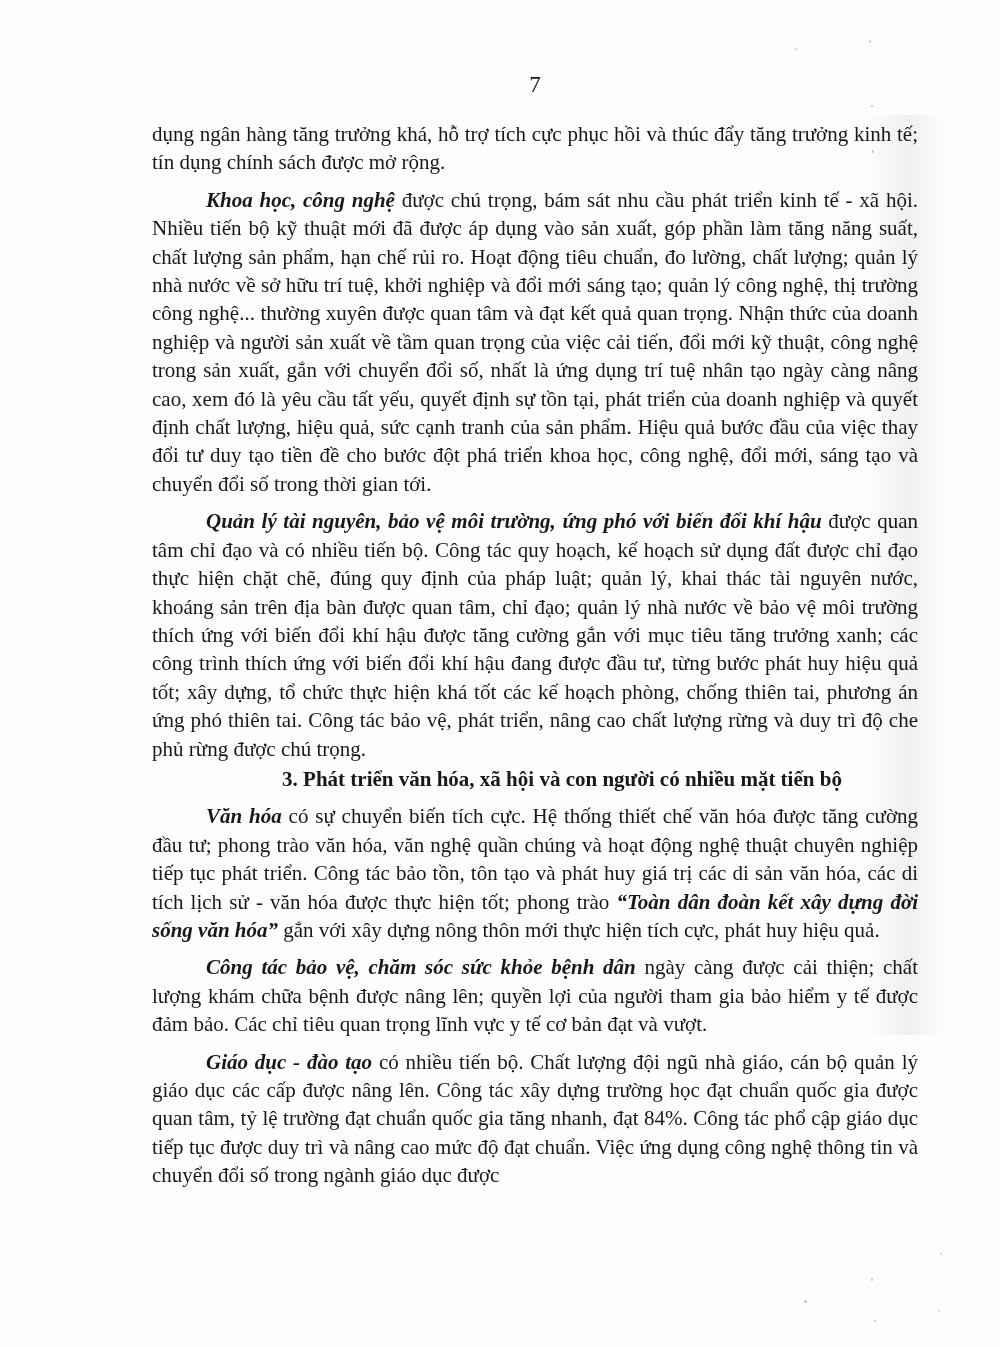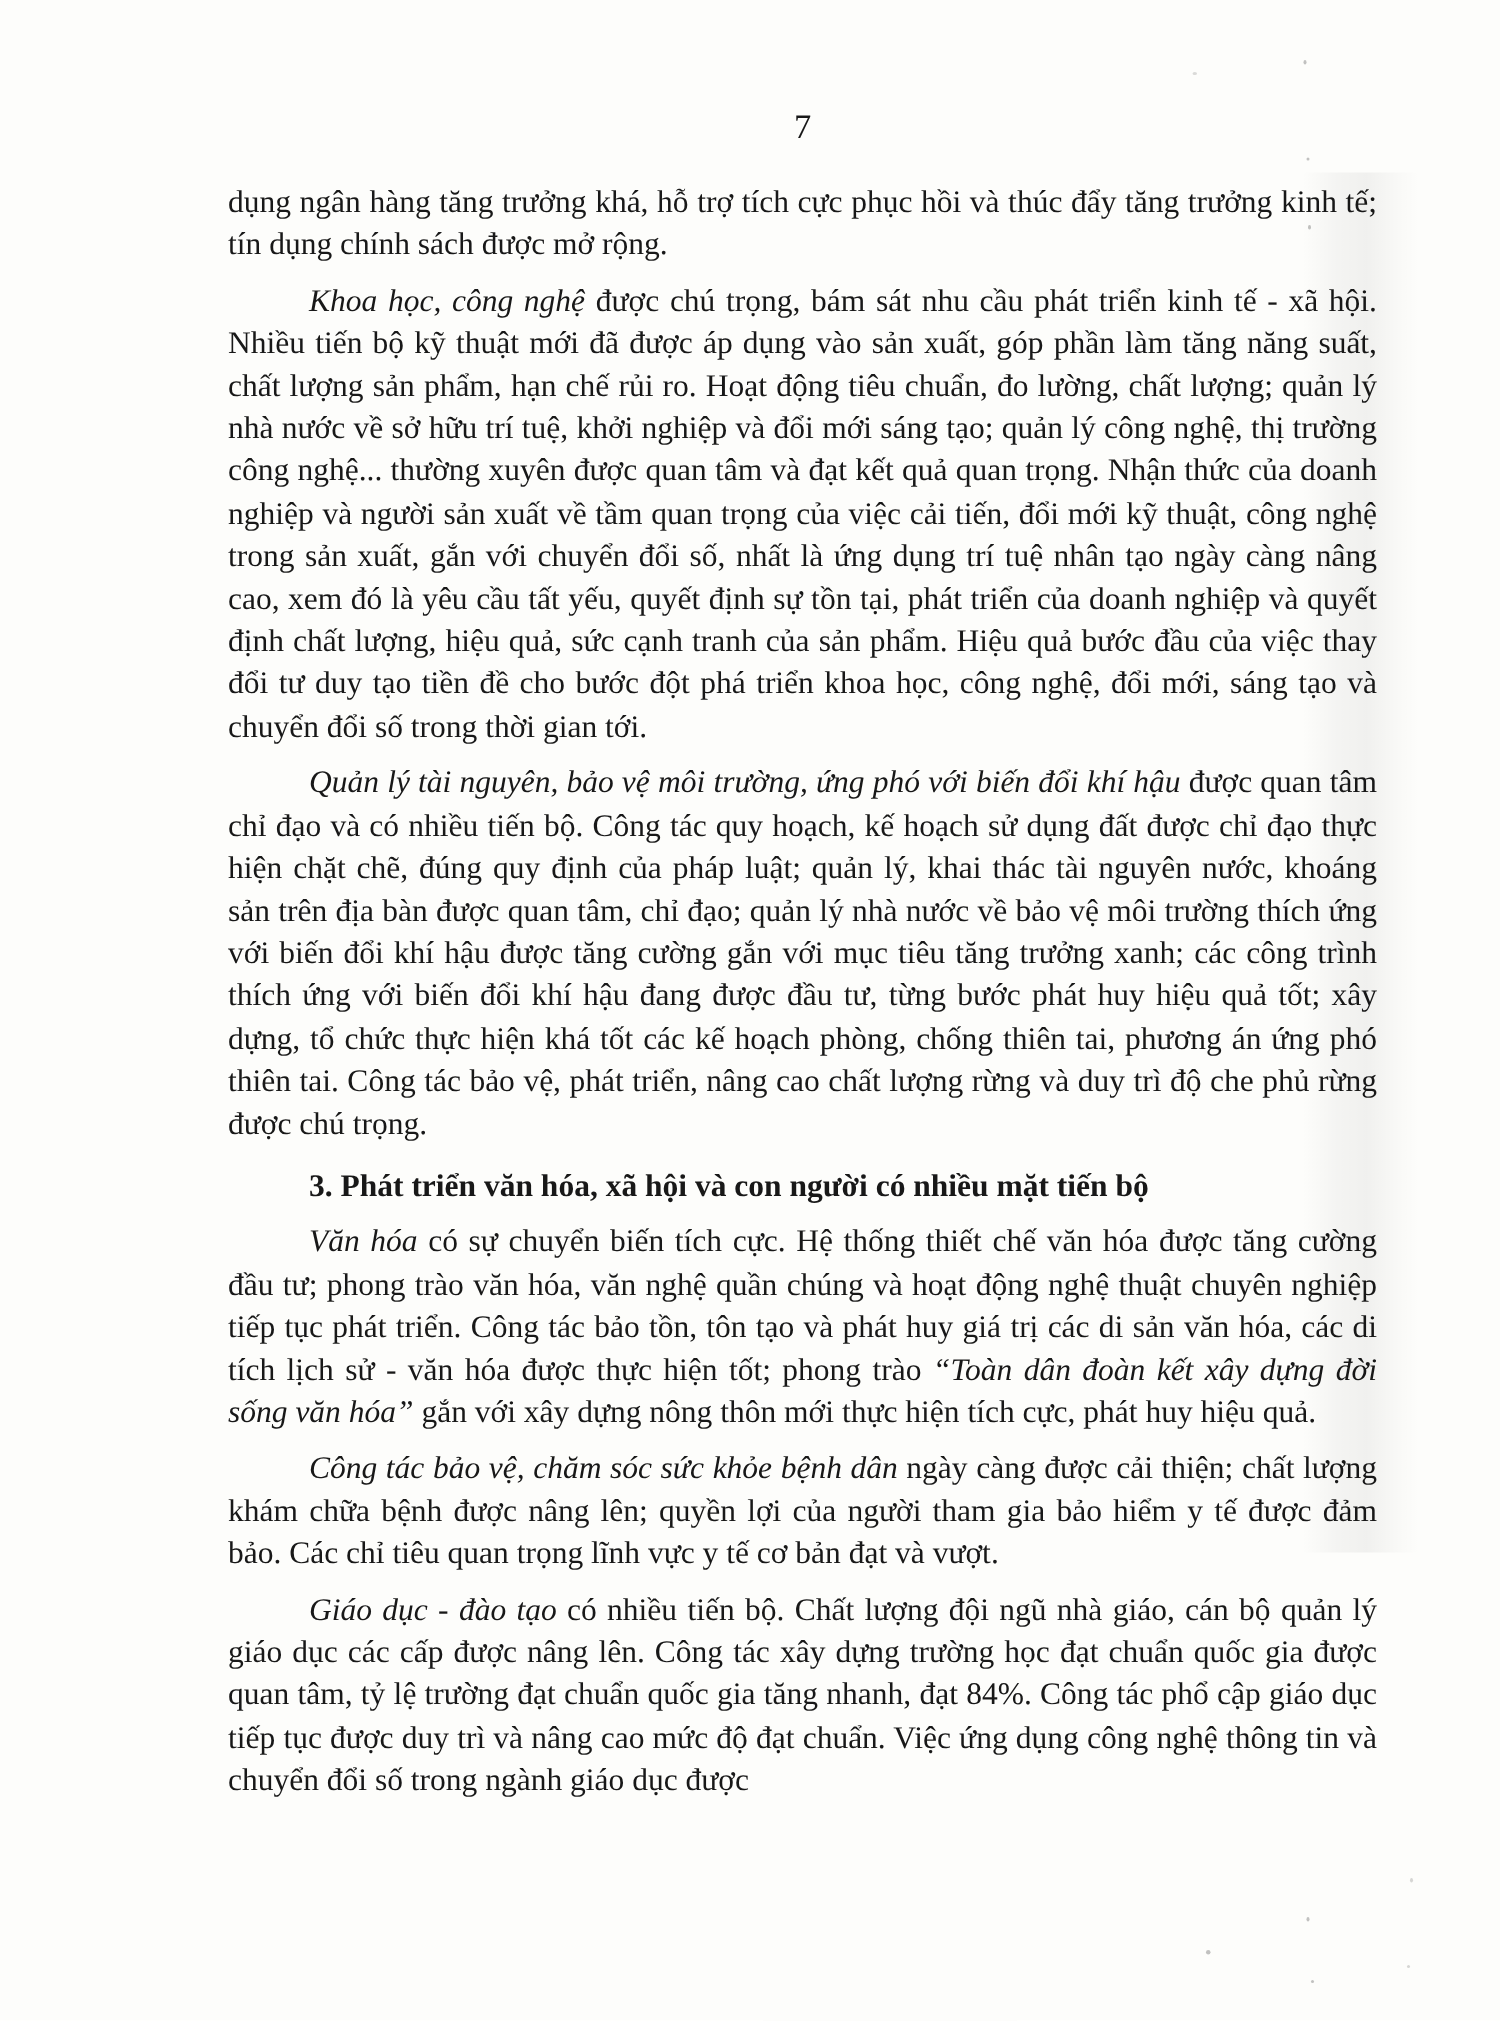--- a/index.html
+++ b/index.html
@@ -37,26 +37,26 @@
   .text-block p {
     margin: 9px 0 0 0;
   }
   .text-block p:first-child {
     margin-top: 0;
   }
   .text-block p.indent {
     text-indent: 54px;
   }
   .text-block p.heading {
-    margin-top: 13px;
+    margin-top: 2px;
     font-weight: bold;
-    text-align: left;
+    text-align: center;
   }
   .seg-regular { font-style: normal; font-weight: normal; }
-  .seg-italic  { font-style: italic;  font-weight: normal; }
+  .seg-italic  { font-style: italic;  font-weight: bold; }
   .seg-bold    { font-style: normal; font-weight: bold; }
 
   
   .scan-band-right {
     position: absolute;
     top: 115px;
     left: 868px;
     width: 78px;
     height: 920px;
     background: linear-gradient(90deg,

